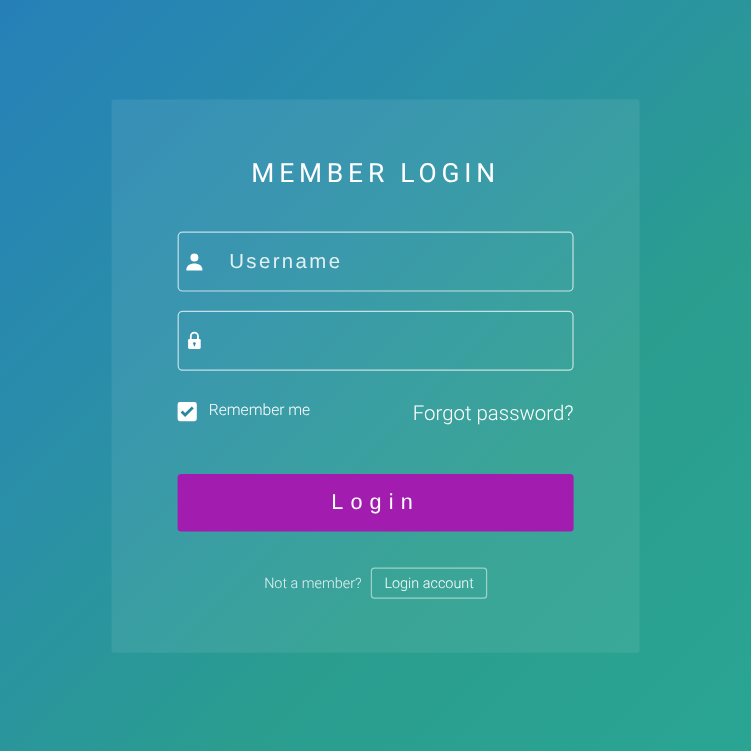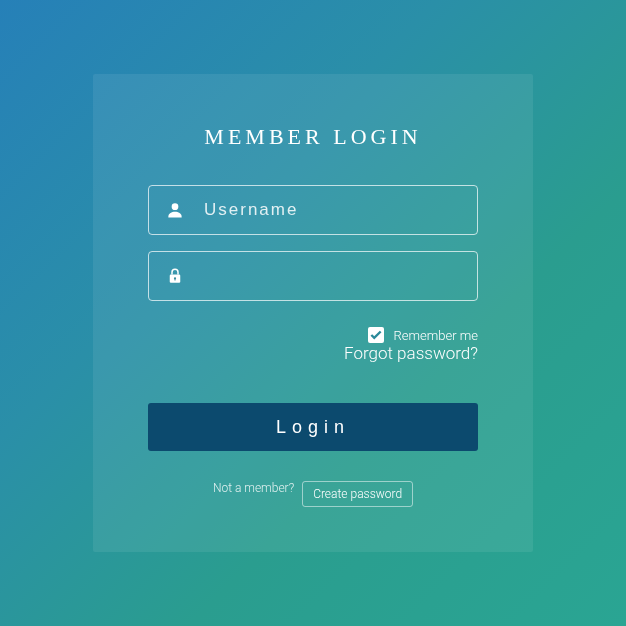--- a/index.html
+++ b/index.html
@@ -22,30 +22,29 @@
       padding: 50px 55px 45px;
       border-radius: 2px;
     }
     .title {
       color: #ffffff;
       font-size: 22px;
       font-weight: 400;
       letter-spacing: 4px;
       text-align: center;
       margin-bottom: 35px;
-      font-family: Liberation Serif, serif;
     }
     .input-group {
       display: flex;
       align-items: center;
       border: 1px solid rgba(255, 255, 255, 0.7);
       border-radius: 4px;
       height: 50px;
       margin-bottom: 16px;
-      padding: 0 15px;
+      padding: 0 2px;
     }
     .input-icon {
       width: 22px;
       height: 22px;
       flex-shrink: 0;
       display: flex;
       align-items: center;
       justify-content: center;
     }
     .input-field {
@@ -59,24 +58,23 @@
       letter-spacing: 2px;
       padding-left: 18px;
     }
     .input-field::placeholder {
       color: rgba(255, 255, 255, 0.85);
       font-weight: 300;
     }
     .options-row {
       display: flex;
       justify-content: space-between;
-      align-items: flex-end;
+      align-items: flex-start;
       margin-top: 26px;
       margin-bottom: 40px;
-      flex-direction: column;
     }
     .remember {
       display: flex;
       align-items: center;
       color: #ffffff;
       font-size: 13px;
       font-weight: 300;
       cursor: pointer;
     }
     .checkbox {
@@ -92,33 +90,33 @@
     .forgot {
       color: #ffffff;
       font-size: 17px;
       font-weight: 300;
       text-decoration: none;
       cursor: pointer;
     }
     .login-btn {
       width: 100%;
       height: 48px;
-      background: #0c4a6e;
+      background: #a21caf;
       border: none;
       border-radius: 3px;
       color: #ffffff;
       font-size: 18px;
       font-weight: 300;
       letter-spacing: 6px;
       cursor: pointer;
     }
     .footer-row {
       display: flex;
       justify-content: center;
-      align-items: flex-start;
+      align-items: center;
       margin-top: 30px;
       gap: 8px;
     }
     .not-member {
       color: rgba(255, 255, 255, 0.85);
       font-size: 12px;
       font-weight: 300;
     }
     .create-account {
       color: #ffffff;
@@ -167,15 +165,15 @@
       </span>
       <span>Remember me</span>
     </label>
     <a class="forgot">Forgot password?</a>
   </div>
 
   <button class="login-btn">Login</button>
 
   <div class="footer-row">
     <span class="not-member">Not a member?</span>
-    <a class="create-account">Create password</a>
+    <a class="create-account">Login account</a>
   </div>
 </div>
 
 </body></html>

